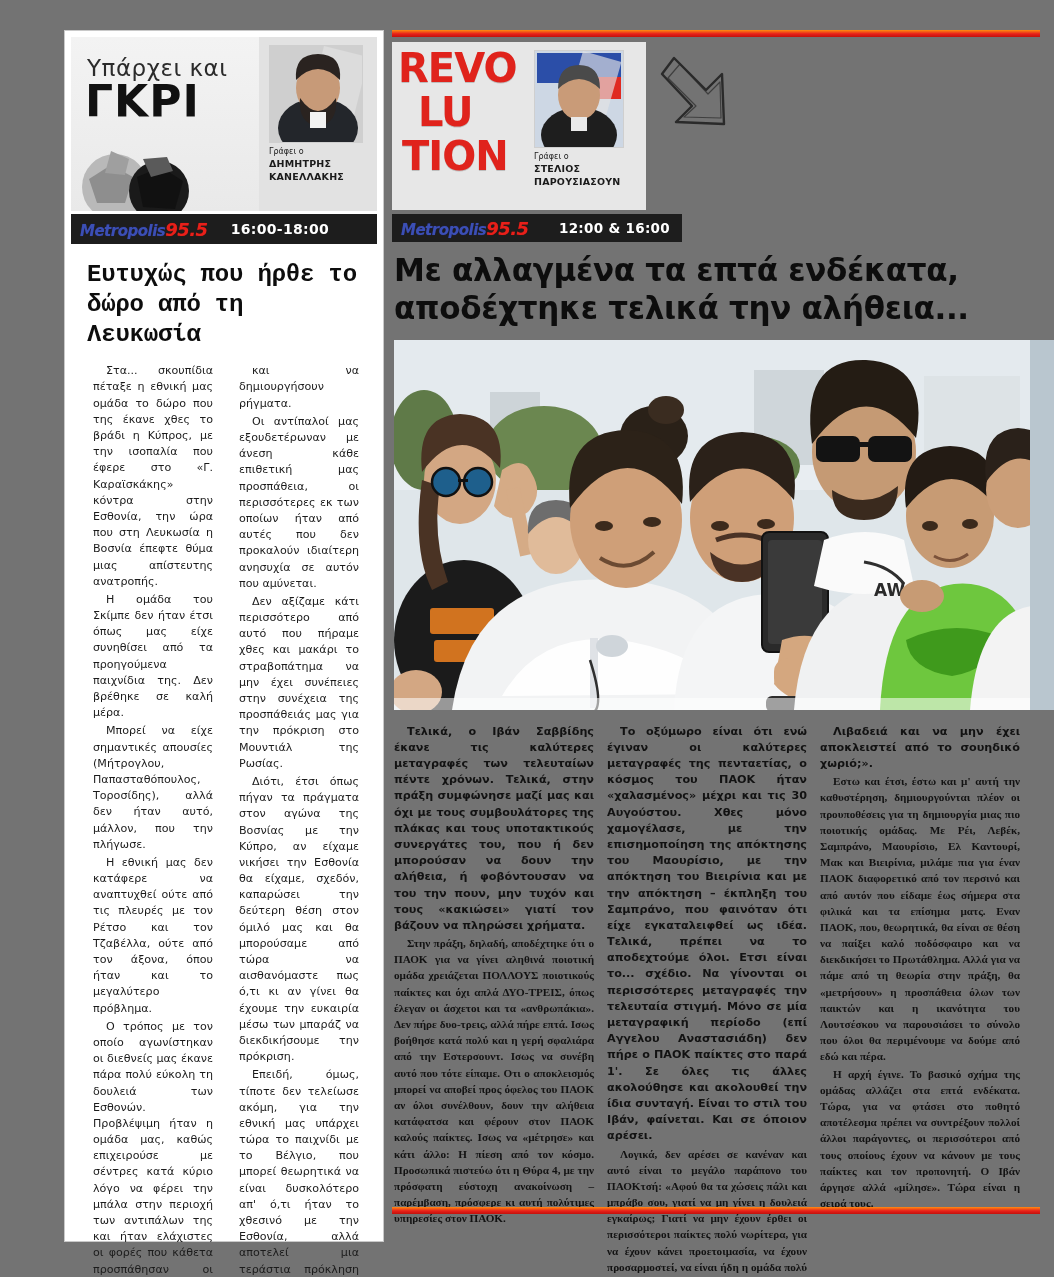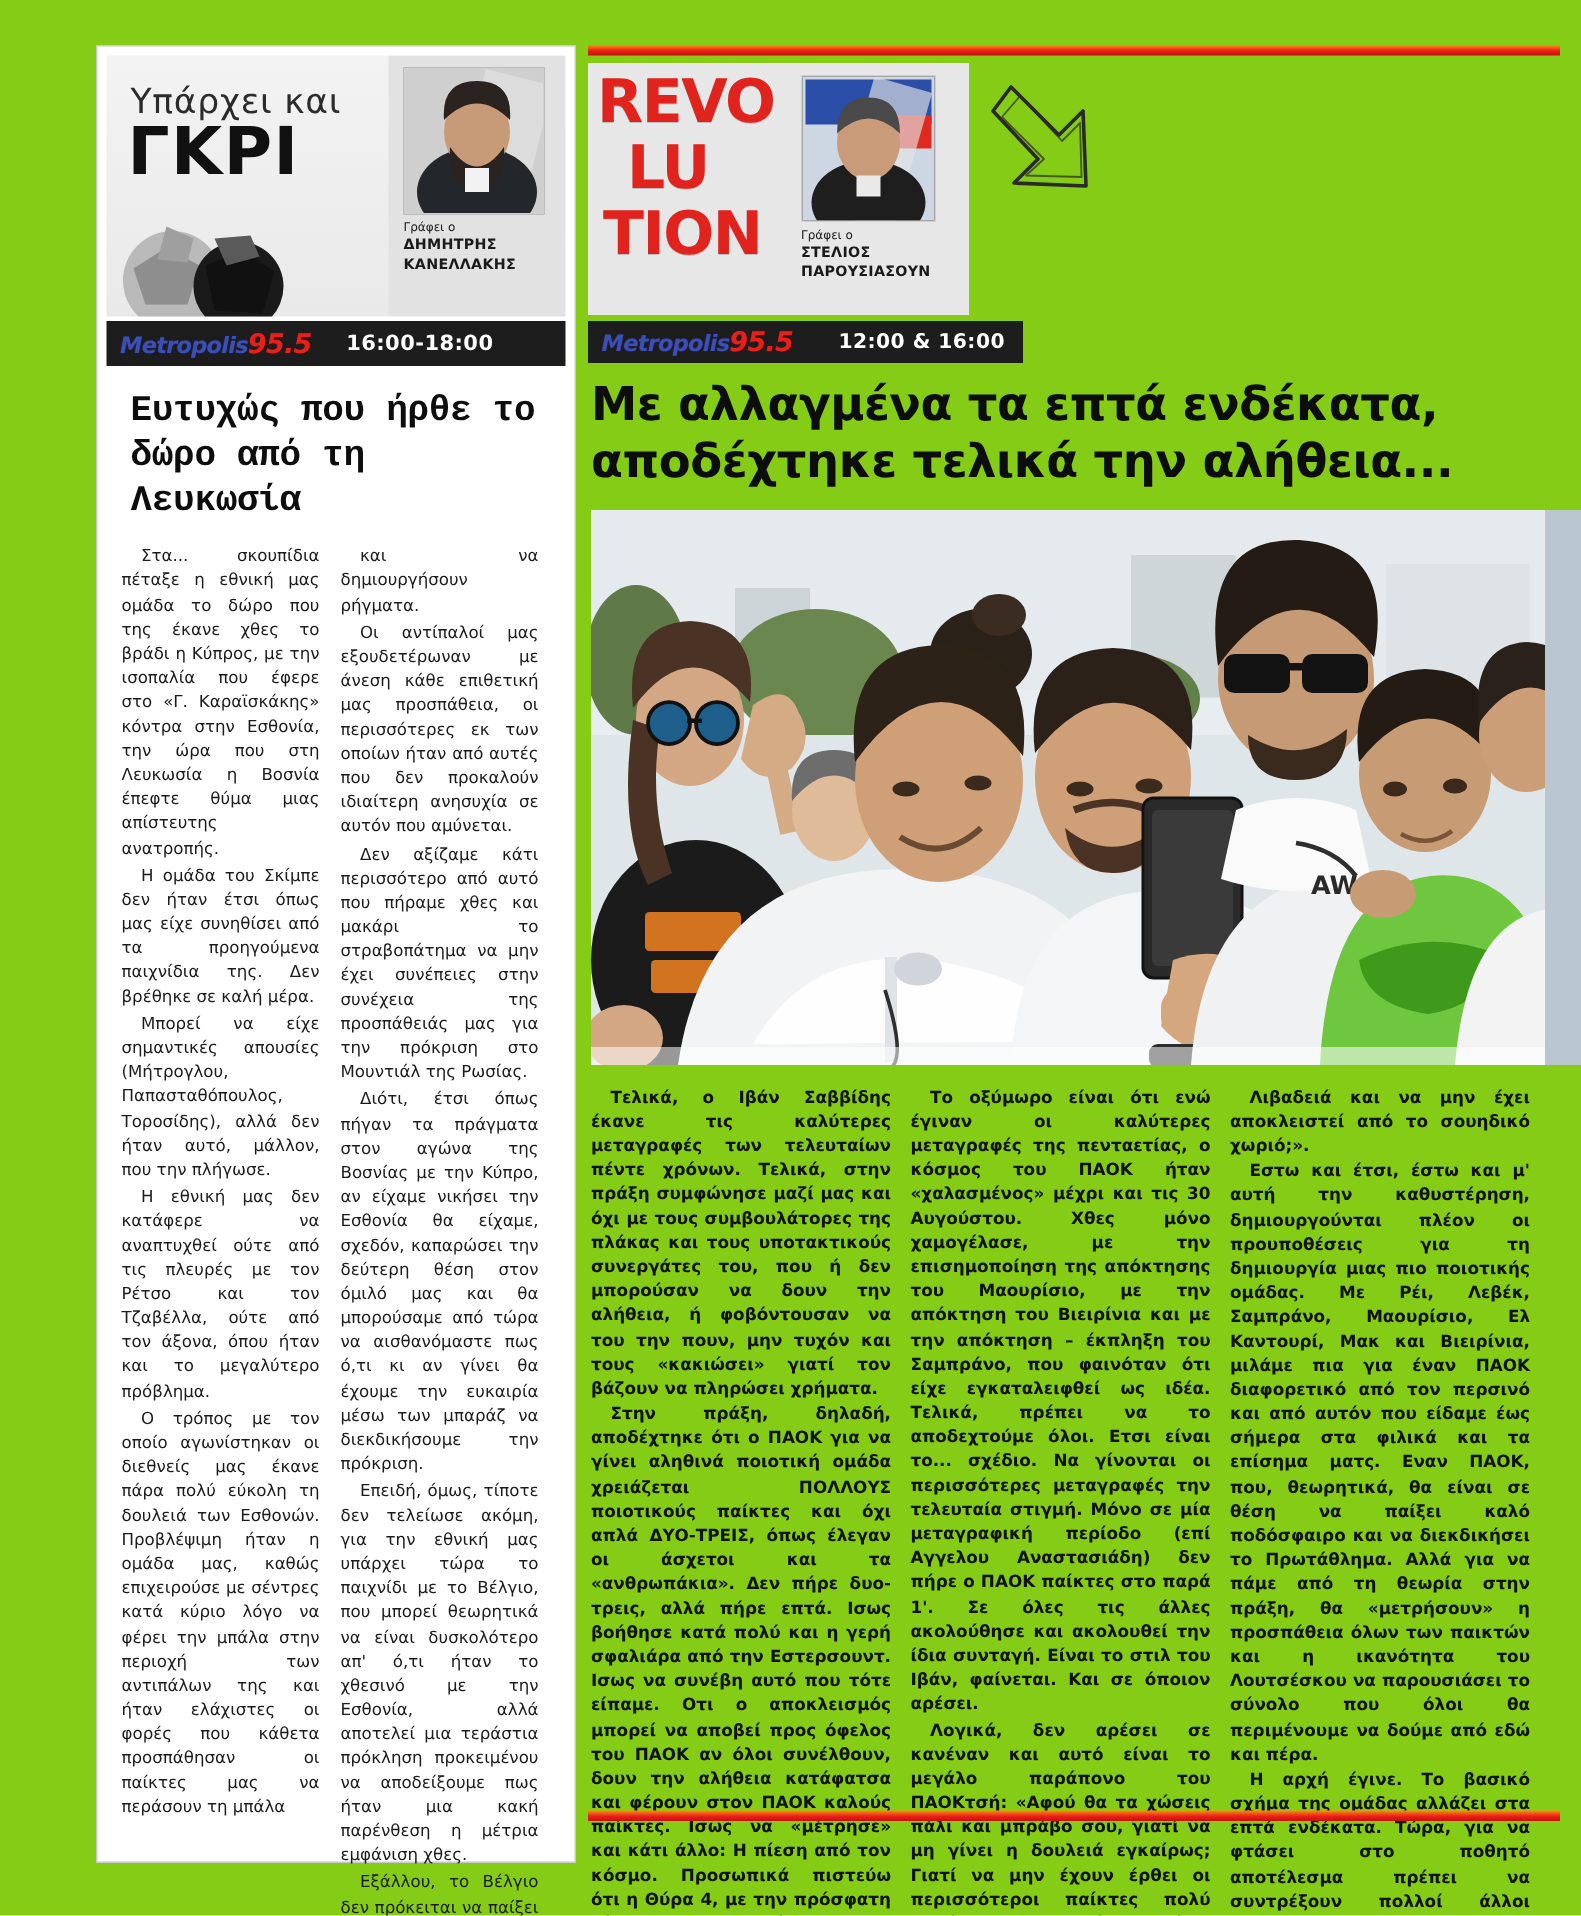--- a/index.html
+++ b/index.html
@@ -2,21 +2,21 @@
 <html><head>
 <meta charset="utf-8">
 <title>Newspaper Scan</title>
 <style>
   html,body{margin:0;padding:0;background:#ffffff;}
   body{
     width:1054px;height:1277px;position:relative;overflow:hidden;
     font-family:"DejaVu Sans","Liberation Sans",sans-serif;
     color:#000;
   }
-  .page{position:absolute;inset:0;background:#84cc16;}
+  .page{position:absolute;inset:0;background:#737373;}
 
   
   .left-col{
     position:absolute;left:64px;top:30px;width:320px;height:1212px;
     border:1px solid #c9c9c9;background:#fff;box-sizing:border-box;
   }
   .brand-box{
     position:relative;margin:6px 6px 0 6px;height:174px;
     background:linear-gradient(180deg,#f3f3f3 0%,#e9e9e9 100%);
     overflow:hidden;
@@ -64,21 +64,21 @@
 
   .l-head{
     margin:16px 18px 0 22px;font-size:24px;font-weight:800;line-height:1.24;
     color:#0d0d0d;letter-spacing:-.2px;font-family:Liberation Mono, monospace;
   }
   .l-body{
     margin:14px 14px 0 16px;display:flex;gap:14px;
   }
   .l-body .col{width:132px;}
   .l-body p{
-    margin:0 0 0 0;font-size:11.1px;line-height:1.46;text-align:justify;
+    margin:0 0 0 12px;font-size:11.1px;line-height:1.46;text-align:justify;
     color:#1b1b1b;text-indent:13px;
   }
   .l-body p + p{margin-top:2px;}
 
   
   .right-col{
     position:absolute;left:392px;top:30px;width:648px;height:1212px;
   }
   .red-rule{height:7px;background:linear-gradient(180deg,#ff8d12 0%,#e8201a 55%,#c2120c 100%);}
   .red-rule.bottom{position:absolute;left:0;bottom:28px;width:100%;}
@@ -125,21 +125,21 @@
     margin:12px 0 0 2px;width:756px;height:370px;position:relative;overflow:hidden;
     background:#b9c6cf;
   }
 
   .r-body{margin:14px 0 0 2px;display:flex;gap:13px;}
   .r-body .col{width:200px;}
   .r-body p{
     margin:0;font-size:11.2px;line-height:1.445;text-align:justify;color:#121212;
     font-weight:600;text-indent:13px;
   }
-  .r-body p + p{margin-top:1px;}
+  .r-body p + p{margin-top:1px;font-family:Liberation Serif, serif;}
 </style>
 </head>
 <body>
 
 <div class="page">
 
   <div class="left-col">
 
     <div class="brand-box">
       <div class="brand-left">

